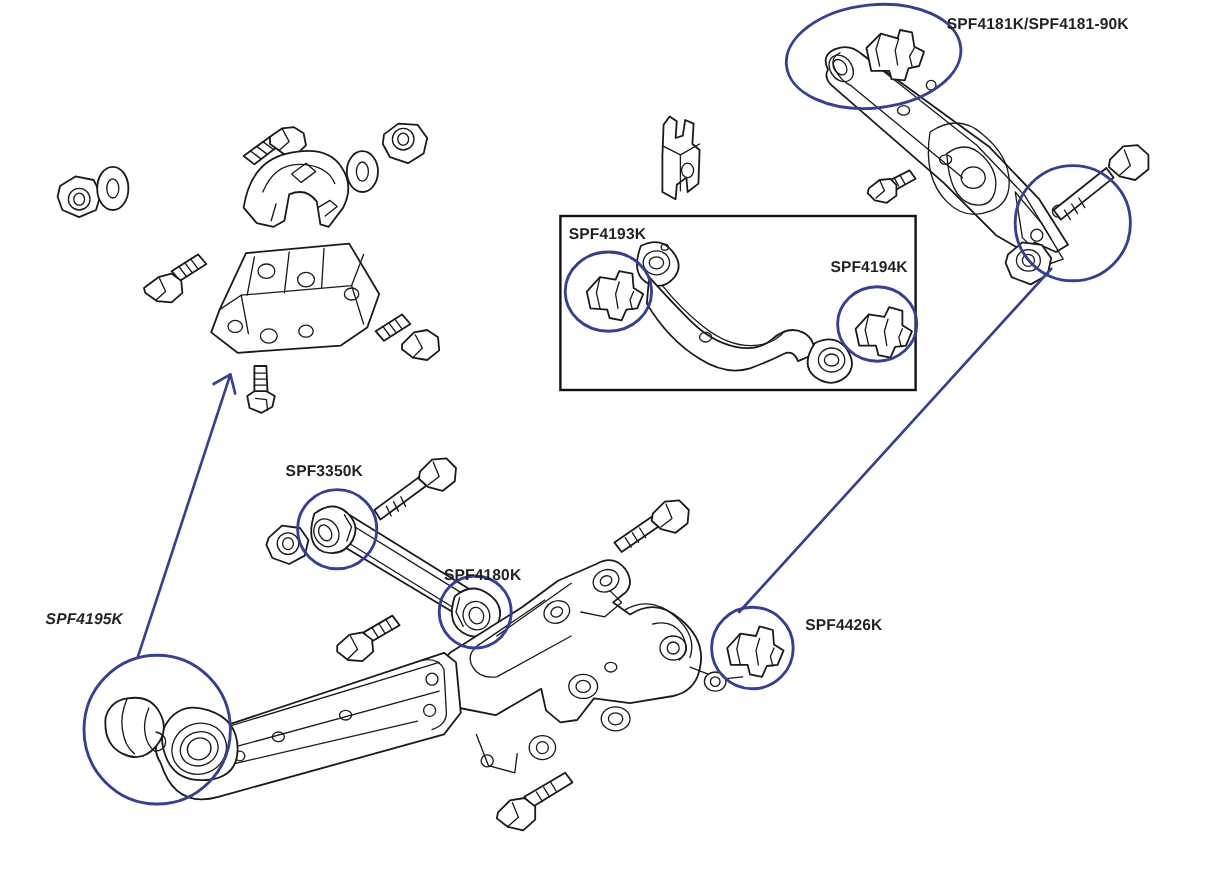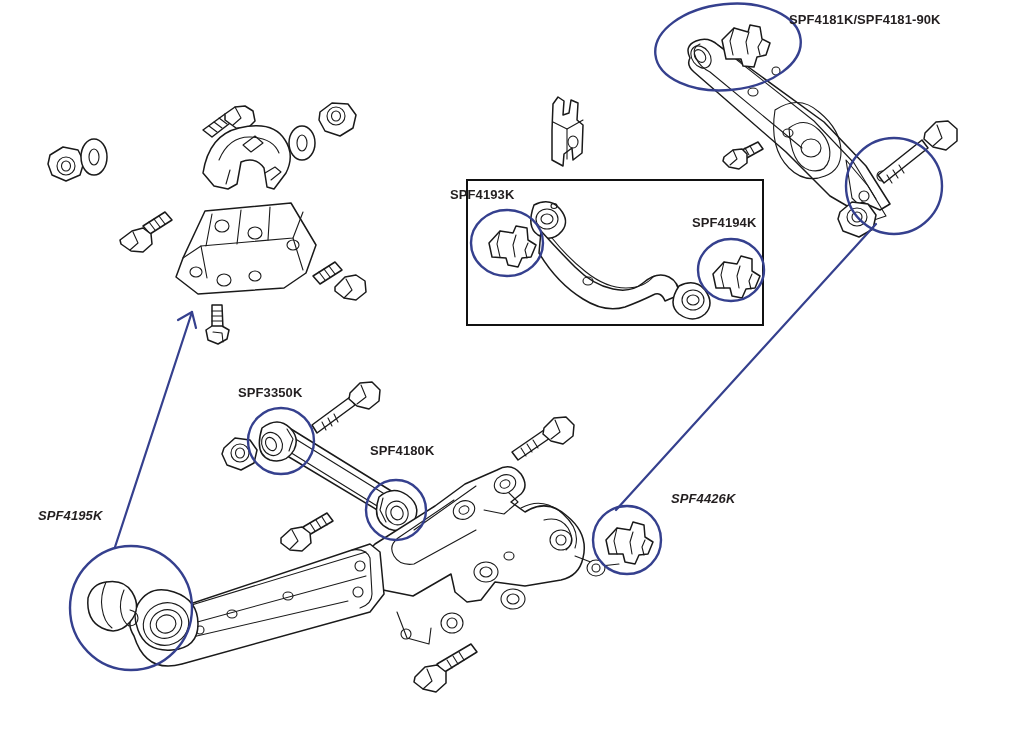--- a/index.html
+++ b/index.html
@@ -360,25 +360,25 @@
 
       <path class="leader" d="M115 547 L192 312"></path>
       <path class="leader" d="M178 320 L192 312 L196 328"></path>
 
       <path class="leader" d="M616 510 L876 224"></path>
     </g>
   </svg>
 
   <div class="part-label" style="left:789px; top:13px;">SPF4181K/SPF4181-90K</div>
 
-  <div class="part-label" style="left:450px; top:188px;">SPF4193K</div>
+  <div class="part-label" style="left:474px; top:188px;">SPF4193K</div>
 
   <div class="part-label" style="left:692px; top:216px;">SPF4194K</div>
 
   <div class="part-label" style="left:238px; top:386px;">SPF3350K</div>
 
-  <div class="part-label" style="left:370px; top:444px;">SPF4180K</div>
+  <div class="part-label" style="left:370px; top:472px;">SPF4180K</div>
 
   <div class="part-label" style="left:38px; top:509px;font-style:italic;">SPF4195K</div>
 
-  <div class="part-label" style="left:671px; top:492px;font-style:italic;">SPF4426K</div>
+  <div class="part-label" style="left:671px; top:514px;">SPF4426K</div>
 
 </div>
 
 </body></html>

